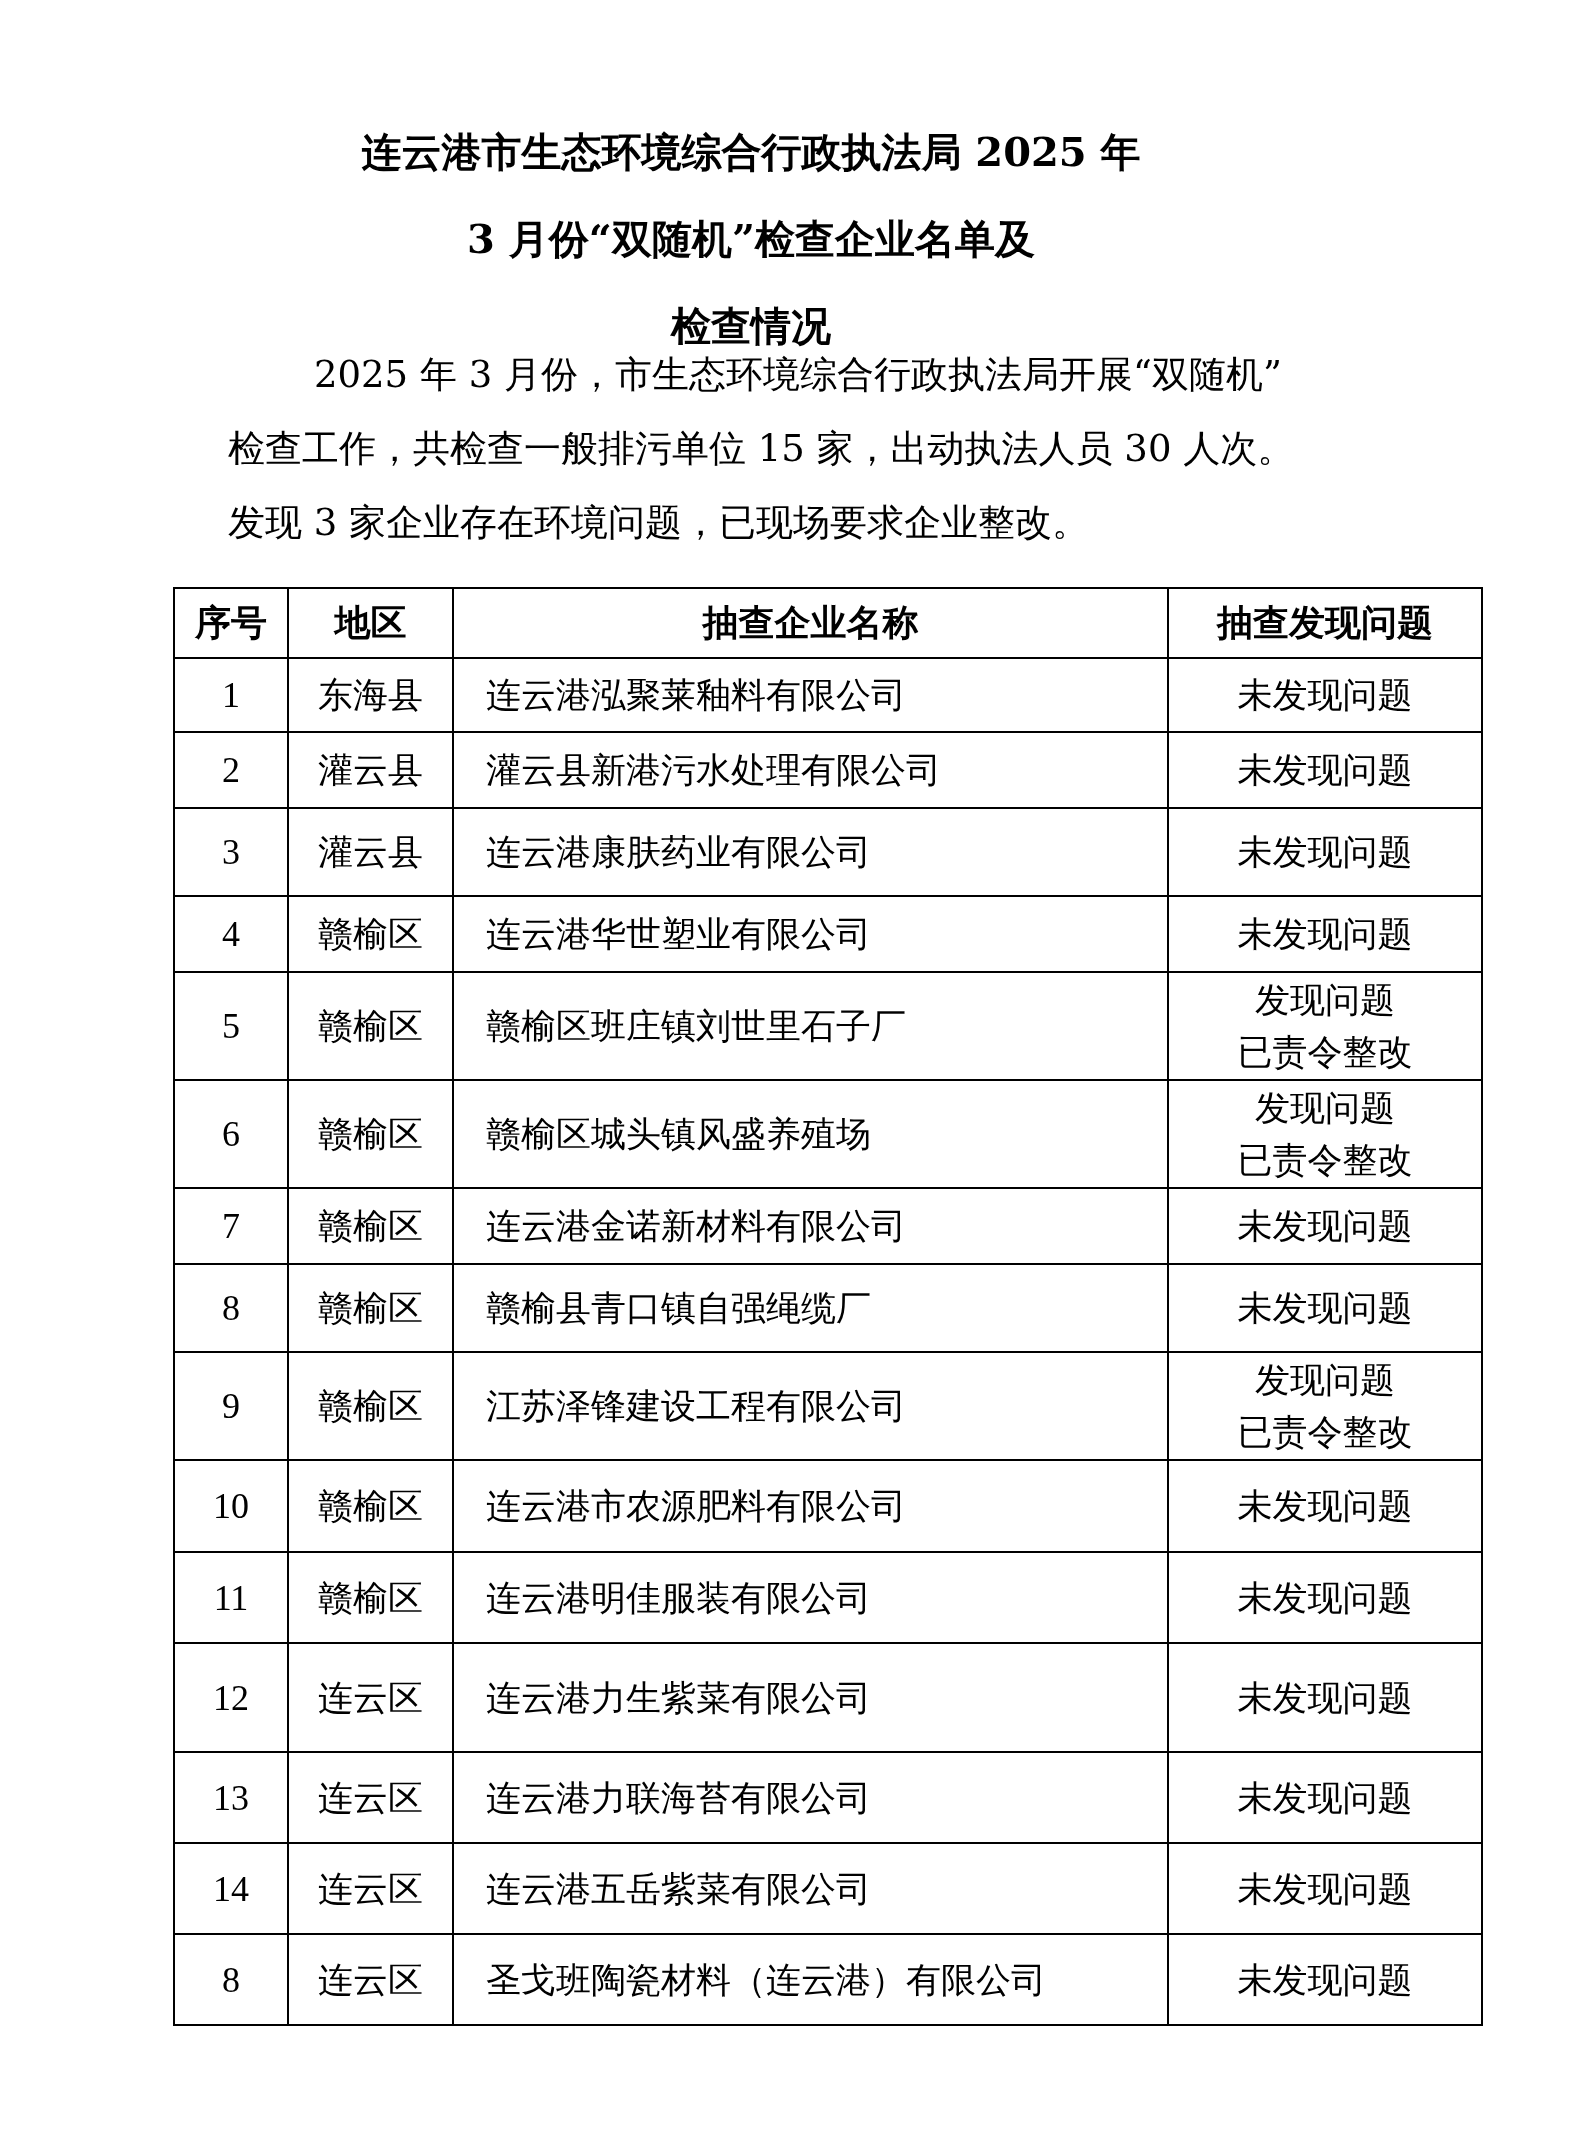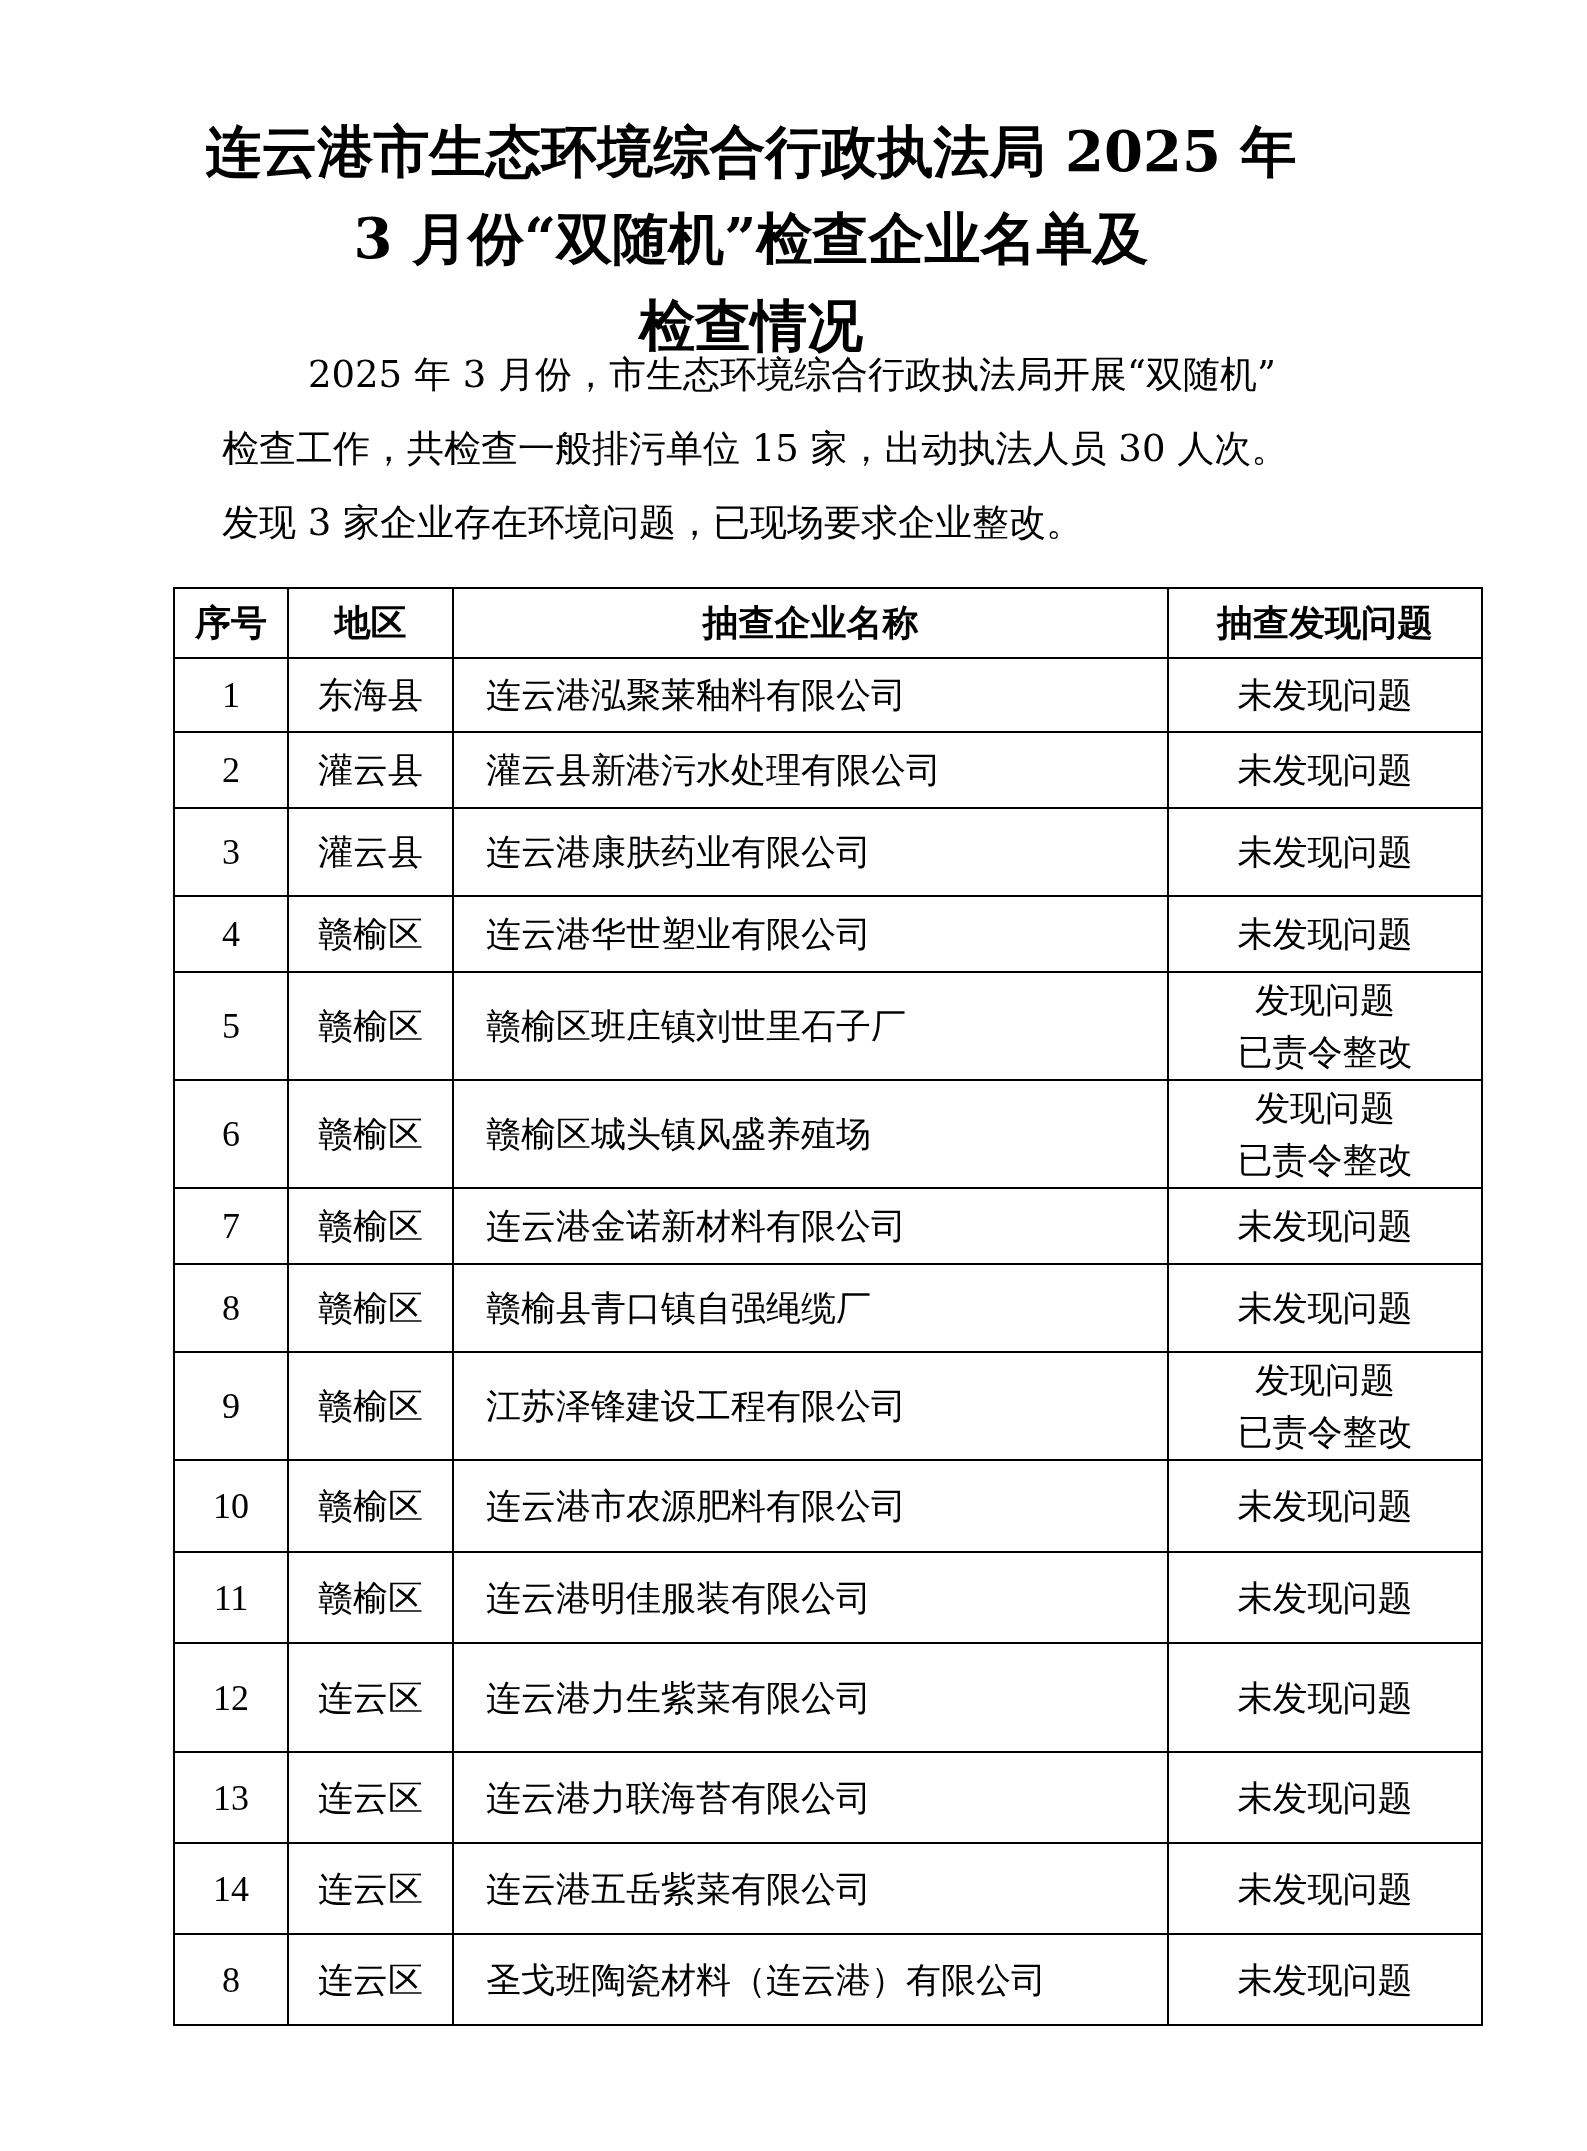--- a/index.html
+++ b/index.html
@@ -1,25 +1,25 @@
 <!DOCTYPE html>
 <html><head>
 <meta charset="utf-8">
 <style>
   html, body { margin: 0; padding: 0; background: #ffffff; }
   body { width: 1587px; height: 2151px; position: relative; overflow: hidden; color: #000; }
   .title {
     position: absolute; left: 0; width: 1502px; top: 108px;
     text-align: center;
     font-family: "DejaVu Serif", "Liberation Serif", serif;
-    font-weight: bold; font-size: 56px; line-height: 87px;
+    font-weight: bold; font-size: 40px; line-height: 87px;
   }
   .title div { white-space: nowrap; }
   .para {
-    position: absolute; left: 222px; width: 1180px; top: 338px;
+    position: absolute; left: 228px; width: 1180px; top: 338px;
     font-family: "DejaVu Serif", "Liberation Serif", serif;
     font-size: 37px; line-height: 74px;
   }
   .para div { white-space: nowrap; }
   .para .first { padding-left: 86px; }
   table {
     position: absolute; left: 173px; top: 587px;
     border-collapse: collapse; table-layout: fixed;
     width: 1308px;
     font-family: "DejaVu Serif", "Liberation Serif", serif;

